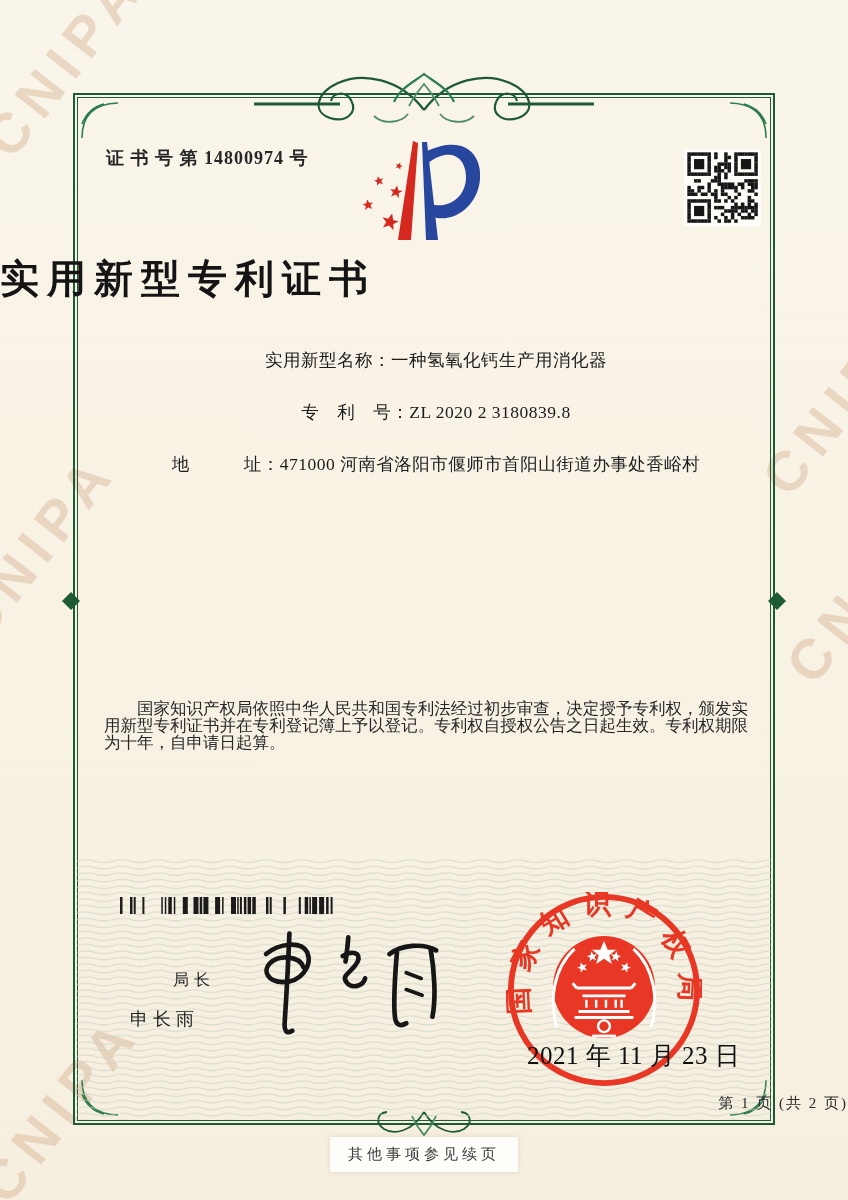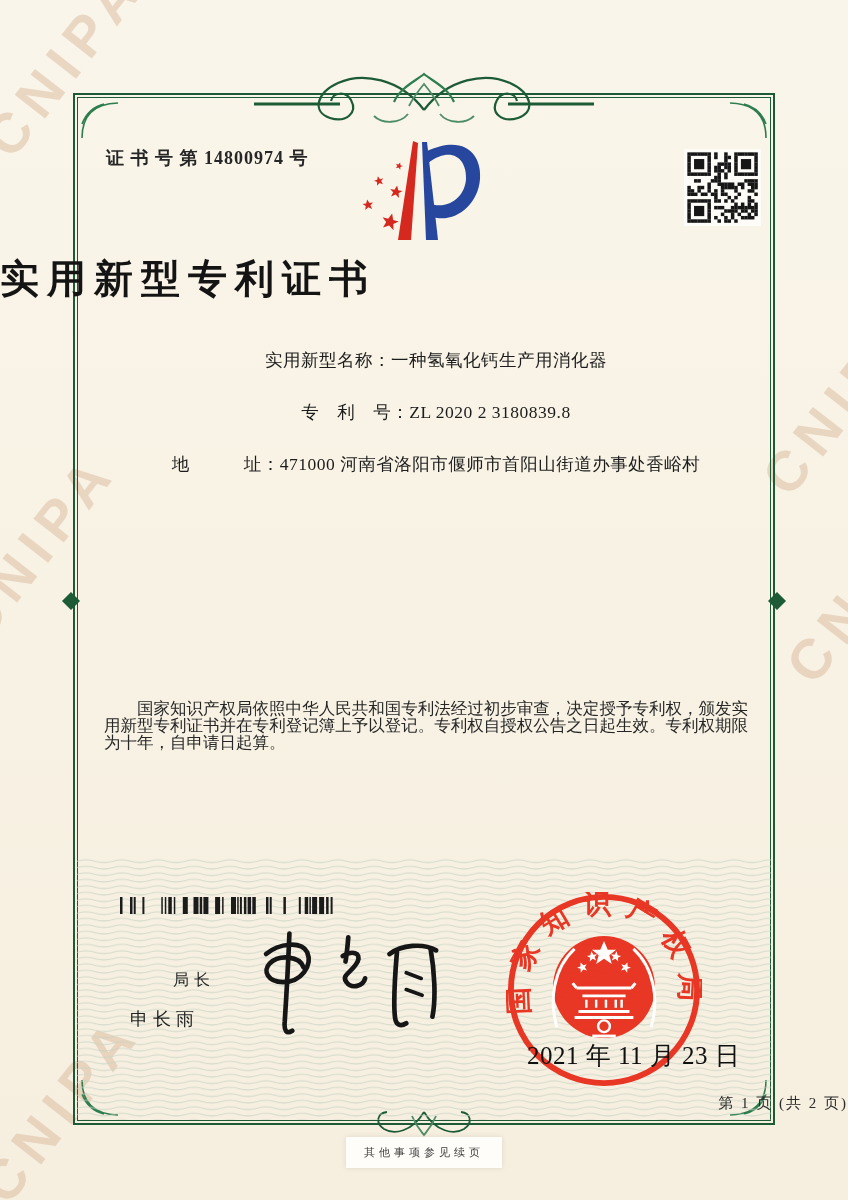--- a/index.html
+++ b/index.html
@@ -44,21 +44,21 @@
                   letter-spacing:5px;color:#1f1f1f;margin-left:43px;}
   .director-name{position:absolute;left:130px;top:1007px;z-index:5;font-size:18px;
                  letter-spacing:5px;color:#1f1f1f;}
   .signature{position:absolute;left:238px;top:924px;width:215px;height:120px;z-index:5;}
   .seal{position:absolute;left:506px;top:892px;width:196px;height:196px;z-index:5;opacity:.96;}
   .seal-date{position:absolute;left:527px;top:1039px;z-index:6;font-size:25px;
              letter-spacing:.5px;color:#101010;white-space:pre;}
   .page-info{position:absolute;left:0;right:0;top:1094px;z-index:5;text-align:right;
              font-size:15px;letter-spacing:2px;color:#2a2a2a;white-space:pre;}
   .continuation{position:absolute;left:50%;transform:translateX(-50%);top:1137px;z-index:6;
-                background:#fefdfa;padding:8px 18px;font-size:11px;letter-spacing:4px;
+                background:#fefdfa;padding:8px 18px;font-size:15px;letter-spacing:4px;
                 color:#3c3c3c;box-shadow:0 0 5px rgba(120,100,70,.18);white-space:pre;}
 </style>
 </head>
 <body>
 
 <div class="page">
 
   <div class="wm wm1">CNIPA</div>
   <div class="wm wm2">CNIPA</div>
   <div class="wm wm3">CNIPA</div>

